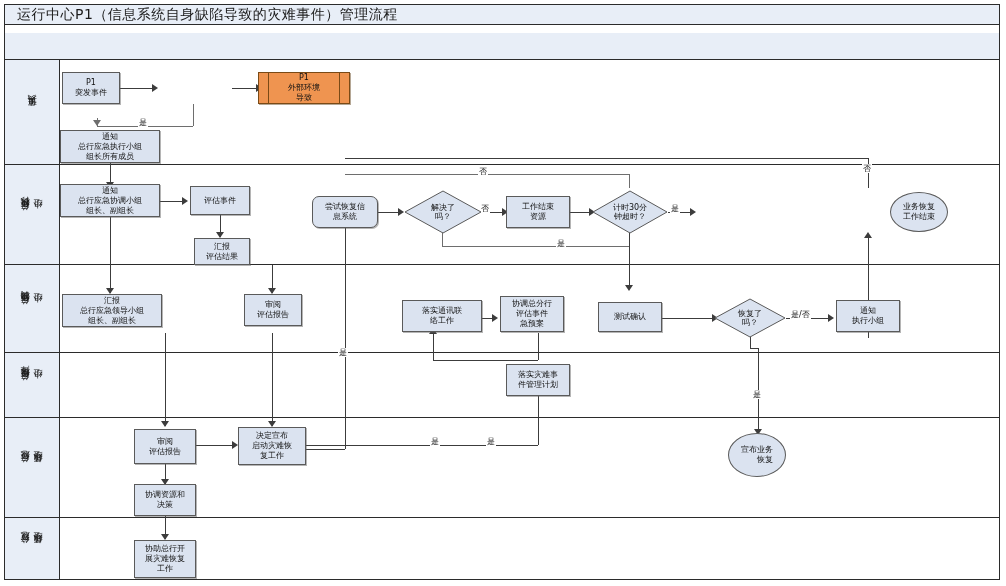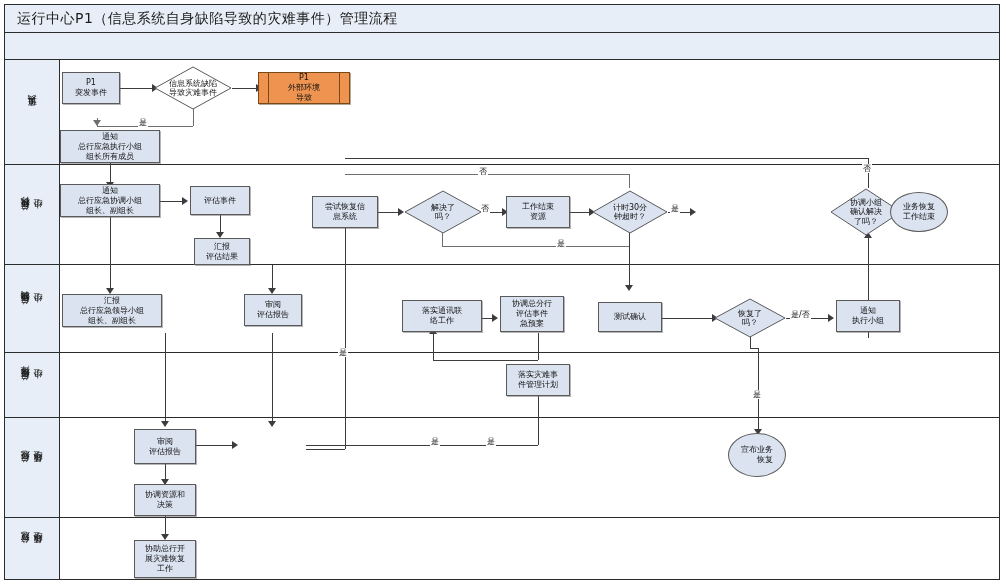--- a/index.html
+++ b/index.html
@@ -3,21 +3,21 @@
 <meta charset="utf-8">
 <style>
   html,body{margin:0;padding:0;background:#fff;}
   body{font-family:"DejaVu Sans","Liberation Sans",sans-serif;}
   #page{position:relative;width:1006px;height:586px;overflow:hidden;background:#fff;}
 
   
   .frame{position:absolute;left:4px;top:4px;width:996px;height:576px;border:1px solid #2b2b2b;box-sizing:border-box;}
 
   
-  .titlebar{position:absolute;left:5px;top:5px;width:994px;height:28px;background:#e8eef7;
+  .titlebar{position:absolute;left:5px;top:5px;width:994px;height:20px;background:#e8eef7;
             border-bottom:1px solid #2b2b2b;box-sizing:border-box;display:flex;align-items:center;}
   .titlebar .t{padding-left:12px;font-size:14px;color:#1a1a1a;letter-spacing:.5px;}
 
   
   .subbar{position:absolute;left:5px;top:33px;width:994px;height:27px;background:#e8eef7;
           border-bottom:1px solid #2b2b2b;box-sizing:border-box;}
 
   
   .lane{position:absolute;left:5px;width:994px;box-sizing:border-box;border-bottom:1px solid #2b2b2b;background:#fff;}
   .lane:last-of-type{border-bottom:none;}
@@ -205,44 +205,37 @@
 
   <div class="conn v" style="left:750px;top:334px;height:14px;"></div>
   <div class="conn h" style="left:750px;top:348px;width:8px;"></div>
   <div class="conn v" style="left:758px;top:348px;height:85px;"></div>
   <div class="arrow ad" style="left:754px;top:429px;"></div>
   <div class="elab" style="left:752px;top:390px;">是</div>
 
   <div class="node proc" style="left:62px;top:72px;width:58px;height:32px;">P1
 突发事件</div>
 
-  <div class="node dec" style="left:154px;top:66px;width:78px;height:44px;">
-    <svg width="78" height="44" viewBox="0 0 78 44">
-        <polygon points="39,1 77,22 39,43 1,22" fill="#ffffff" stroke="#5a5a5a" stroke-width="1"></polygon>
-      </svg>
-    <span class="dlabel">信息系统缺陷
-导致灾难事件</span>
-  </div>
 
   <div class="node pre" style="left:258px;top:72px;width:92px;height:32px;position:absolute;">P1
 外部环境
 导致</div>
 
   <div class="node proc" style="left:60px;top:130px;width:100px;height:33px;">通知
 总行应急执行小组
 组长所有成员</div>
 
   <div class="node proc" style="left:60px;top:184px;width:100px;height:33px;">通知
 总行应急协调小组
 组长、副组长</div>
   <div class="node proc" style="left:190px;top:186px;width:60px;height:29px;">评估事件</div>
   <div class="node proc" style="left:194px;top:238px;width:56px;height:27px;">汇报
 评估结果</div>
 
-  <div class="node proc" style="left:312px;top:196px;width:66px;height:32px;">尝试恢复信
+  <div class="node proc" style="left:312px;top:196px;width:66px;height:32px;border-radius:7px;">尝试恢复信
 息系统</div>
 
   <div class="node dec" style="left:404px;top:190px;width:78px;height:44px;">
     <svg width="78" height="44" viewBox="0 0 78 44">
         <polygon points="39,1 77,22 39,43 1,22" fill="#dbe3f0" stroke="#5a5a5a" stroke-width="1"></polygon>
       </svg>
     <span class="dlabel">解决了
 吗？</span>
   </div>
 
@@ -251,28 +244,20 @@
 
   <div class="node dec" style="left:592px;top:190px;width:76px;height:44px;">
     <svg width="76" height="44" viewBox="0 0 76 44">
         <polygon points="38,1 75,22 38,43 1,22" fill="#dbe3f0" stroke="#5a5a5a" stroke-width="1"></polygon>
       </svg>
     <span class="dlabel">计时30分
 钟超时？</span>
   </div>
 
 
-  <div class="node dec" style="left:830px;top:188px;width:72px;height:48px;">
-    <svg width="72" height="48" viewBox="0 0 72 48">
-        <polygon points="36,1 71,24 36,47 1,24" fill="#dbe3f0" stroke="#5a5a5a" stroke-width="1"></polygon>
-      </svg>
-    <span class="dlabel">协调小组
-确认解决
-了吗？</span>
-  </div>
 
   <div class="node term" style="left:890px;top:192px;width:58px;height:40px;">业务恢复
 工作结束</div>
 
   <div class="node proc" style="left:62px;top:294px;width:100px;height:33px;">汇报
 总行应急领导小组
 组长、副组长</div>
   <div class="node proc" style="left:244px;top:294px;width:58px;height:32px;">审阅
 评估报告</div>
   <div class="node proc" style="left:402px;top:300px;width:80px;height:32px;">落实通讯联
@@ -291,20 +276,23 @@
   </div>
 
   <div class="node proc" style="left:836px;top:300px;width:64px;height:32px;">通知
 执行小组</div>
 
   <div class="node proc" style="left:506px;top:364px;width:64px;height:32px;">落实灾难事
 件管理计划</div>
 
   <div class="node proc" style="left:134px;top:429px;width:62px;height:35px;">审阅
 评估报告</div>
+  <div class="node proc" style="left:238px;top:427px;width:68px;height:38px;">决定宣布
+启动灾难恢
+复工作</div>
   <div class="node proc" style="left:134px;top:484px;width:62px;height:32px;">协调资源和
 决策</div>
   <div class="node term" style="left:728px;top:433px;width:58px;height:44px;text-align:right;">宣布业务
 恢复</div>
 
   <div class="node proc" style="left:134px;top:540px;width:62px;height:38px;">协助总行开
 展灾难恢复
 工作</div>
 
 </div>

